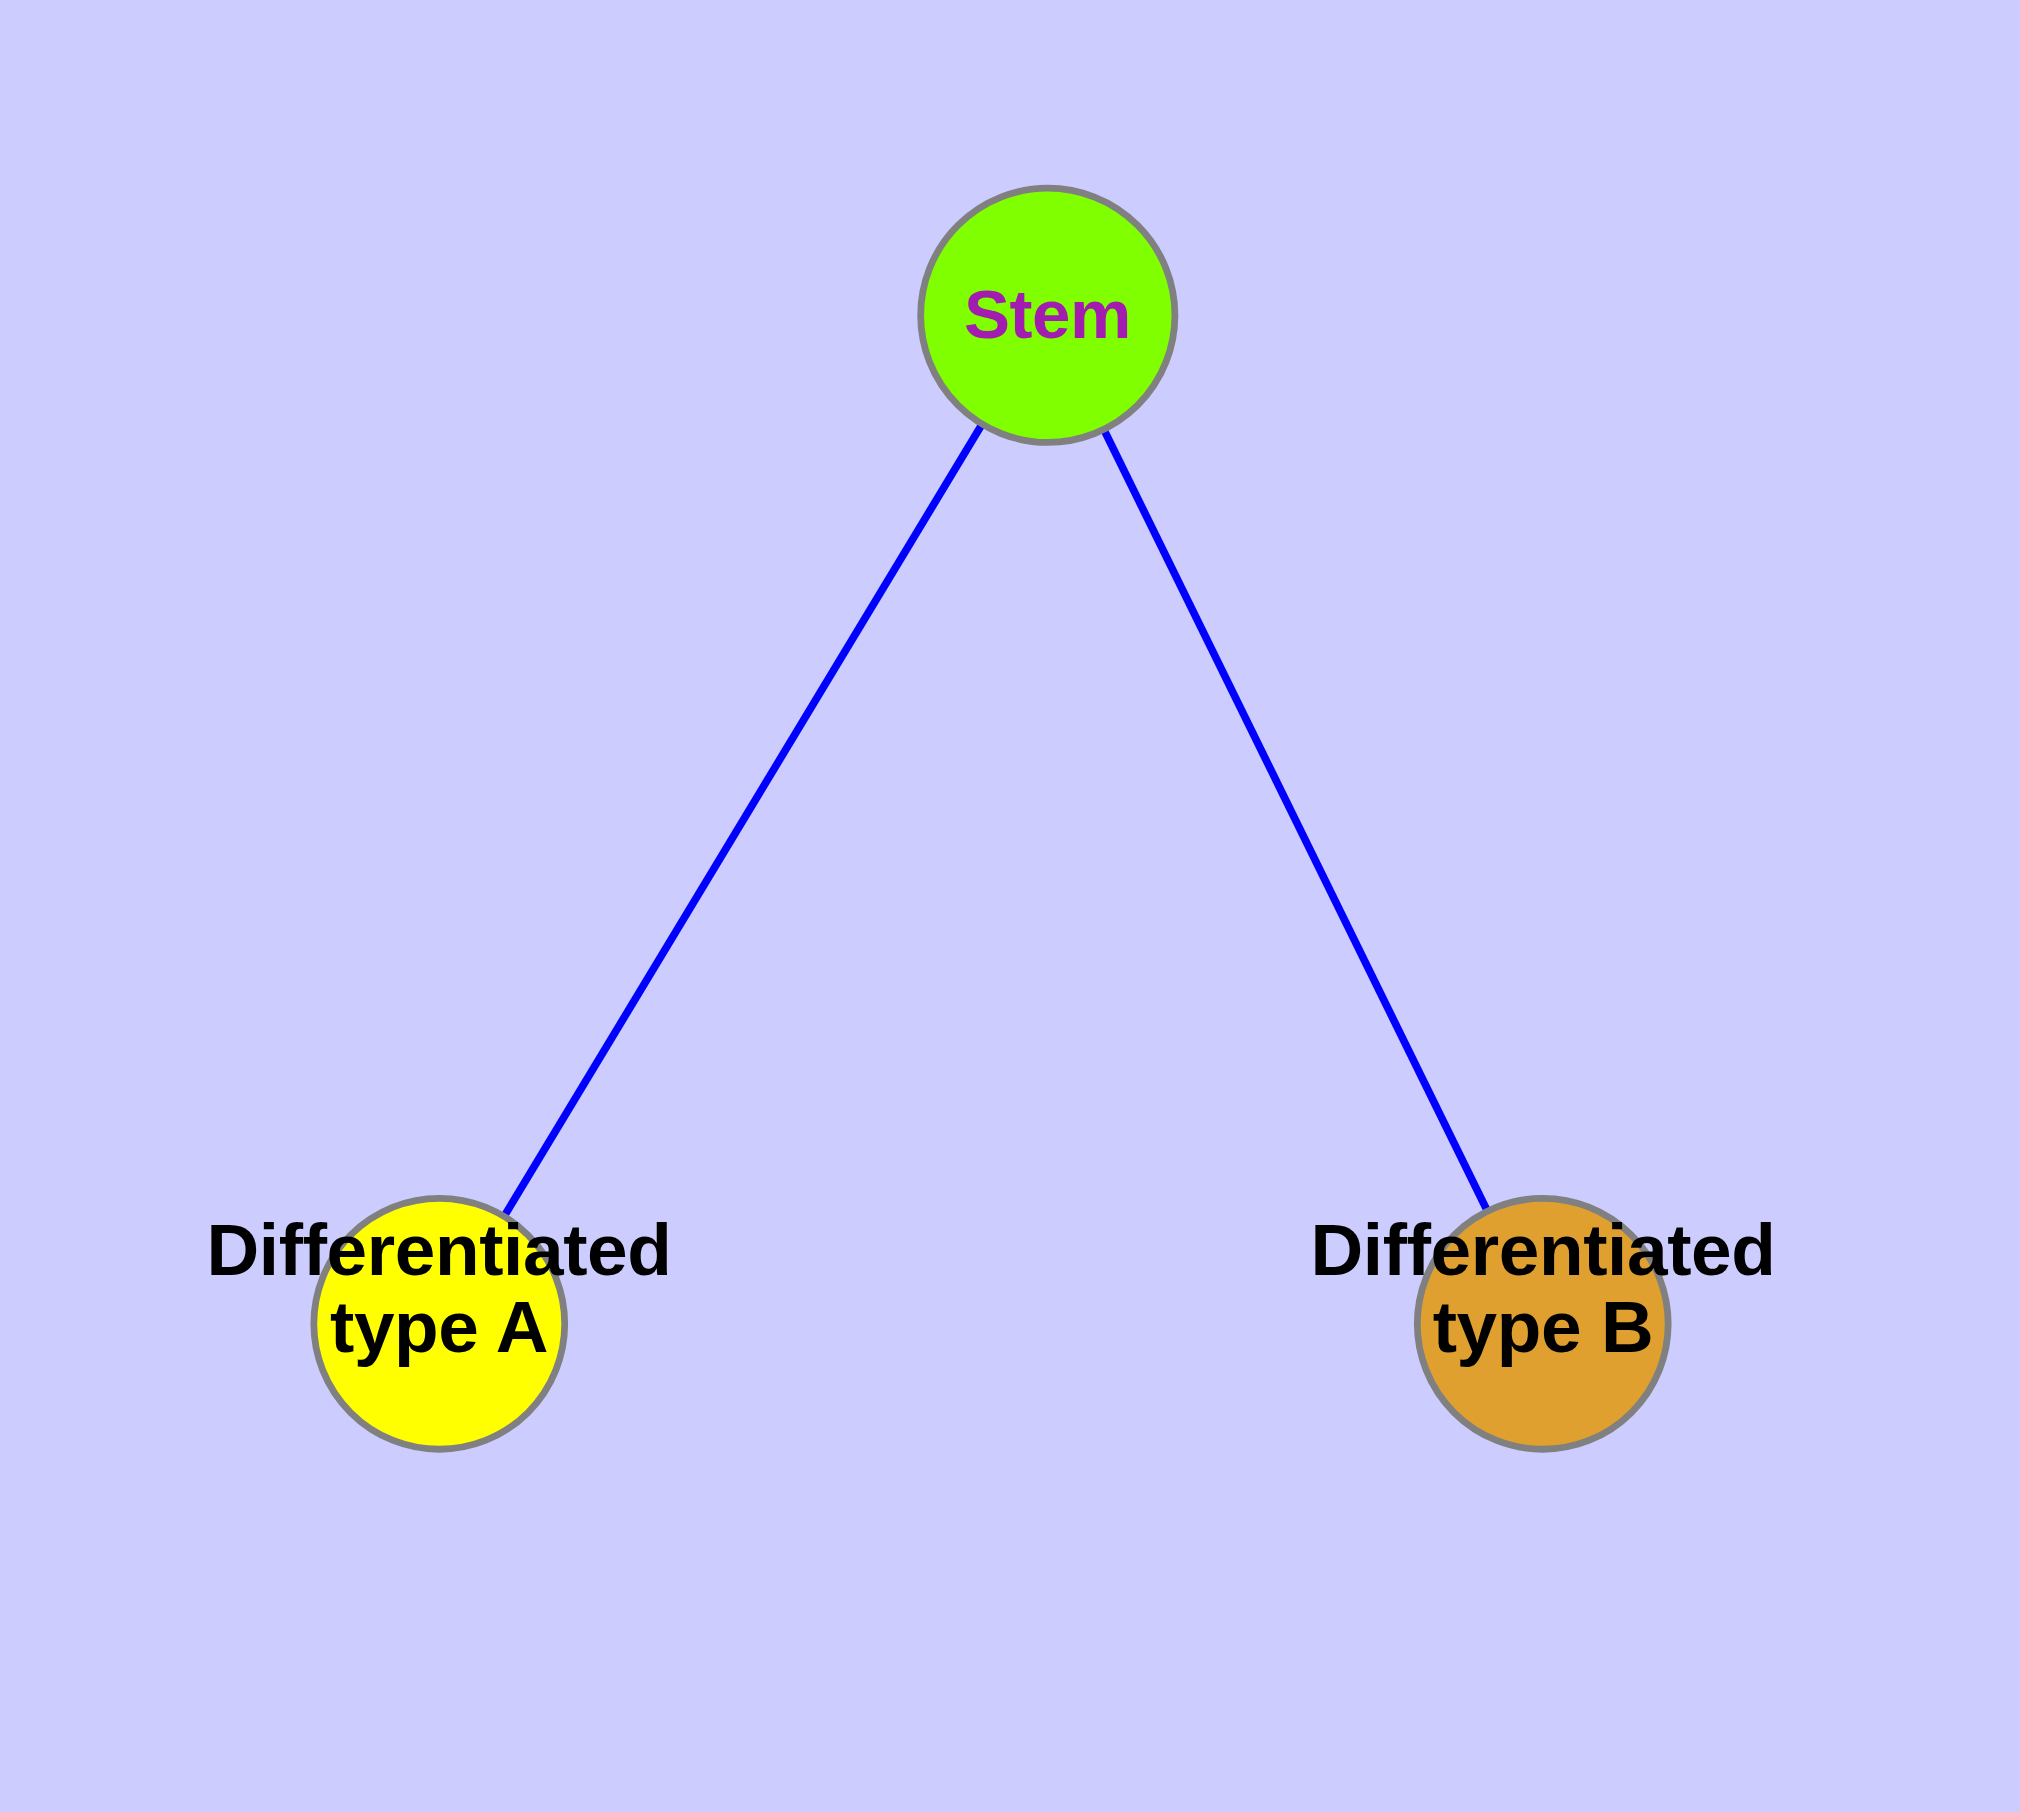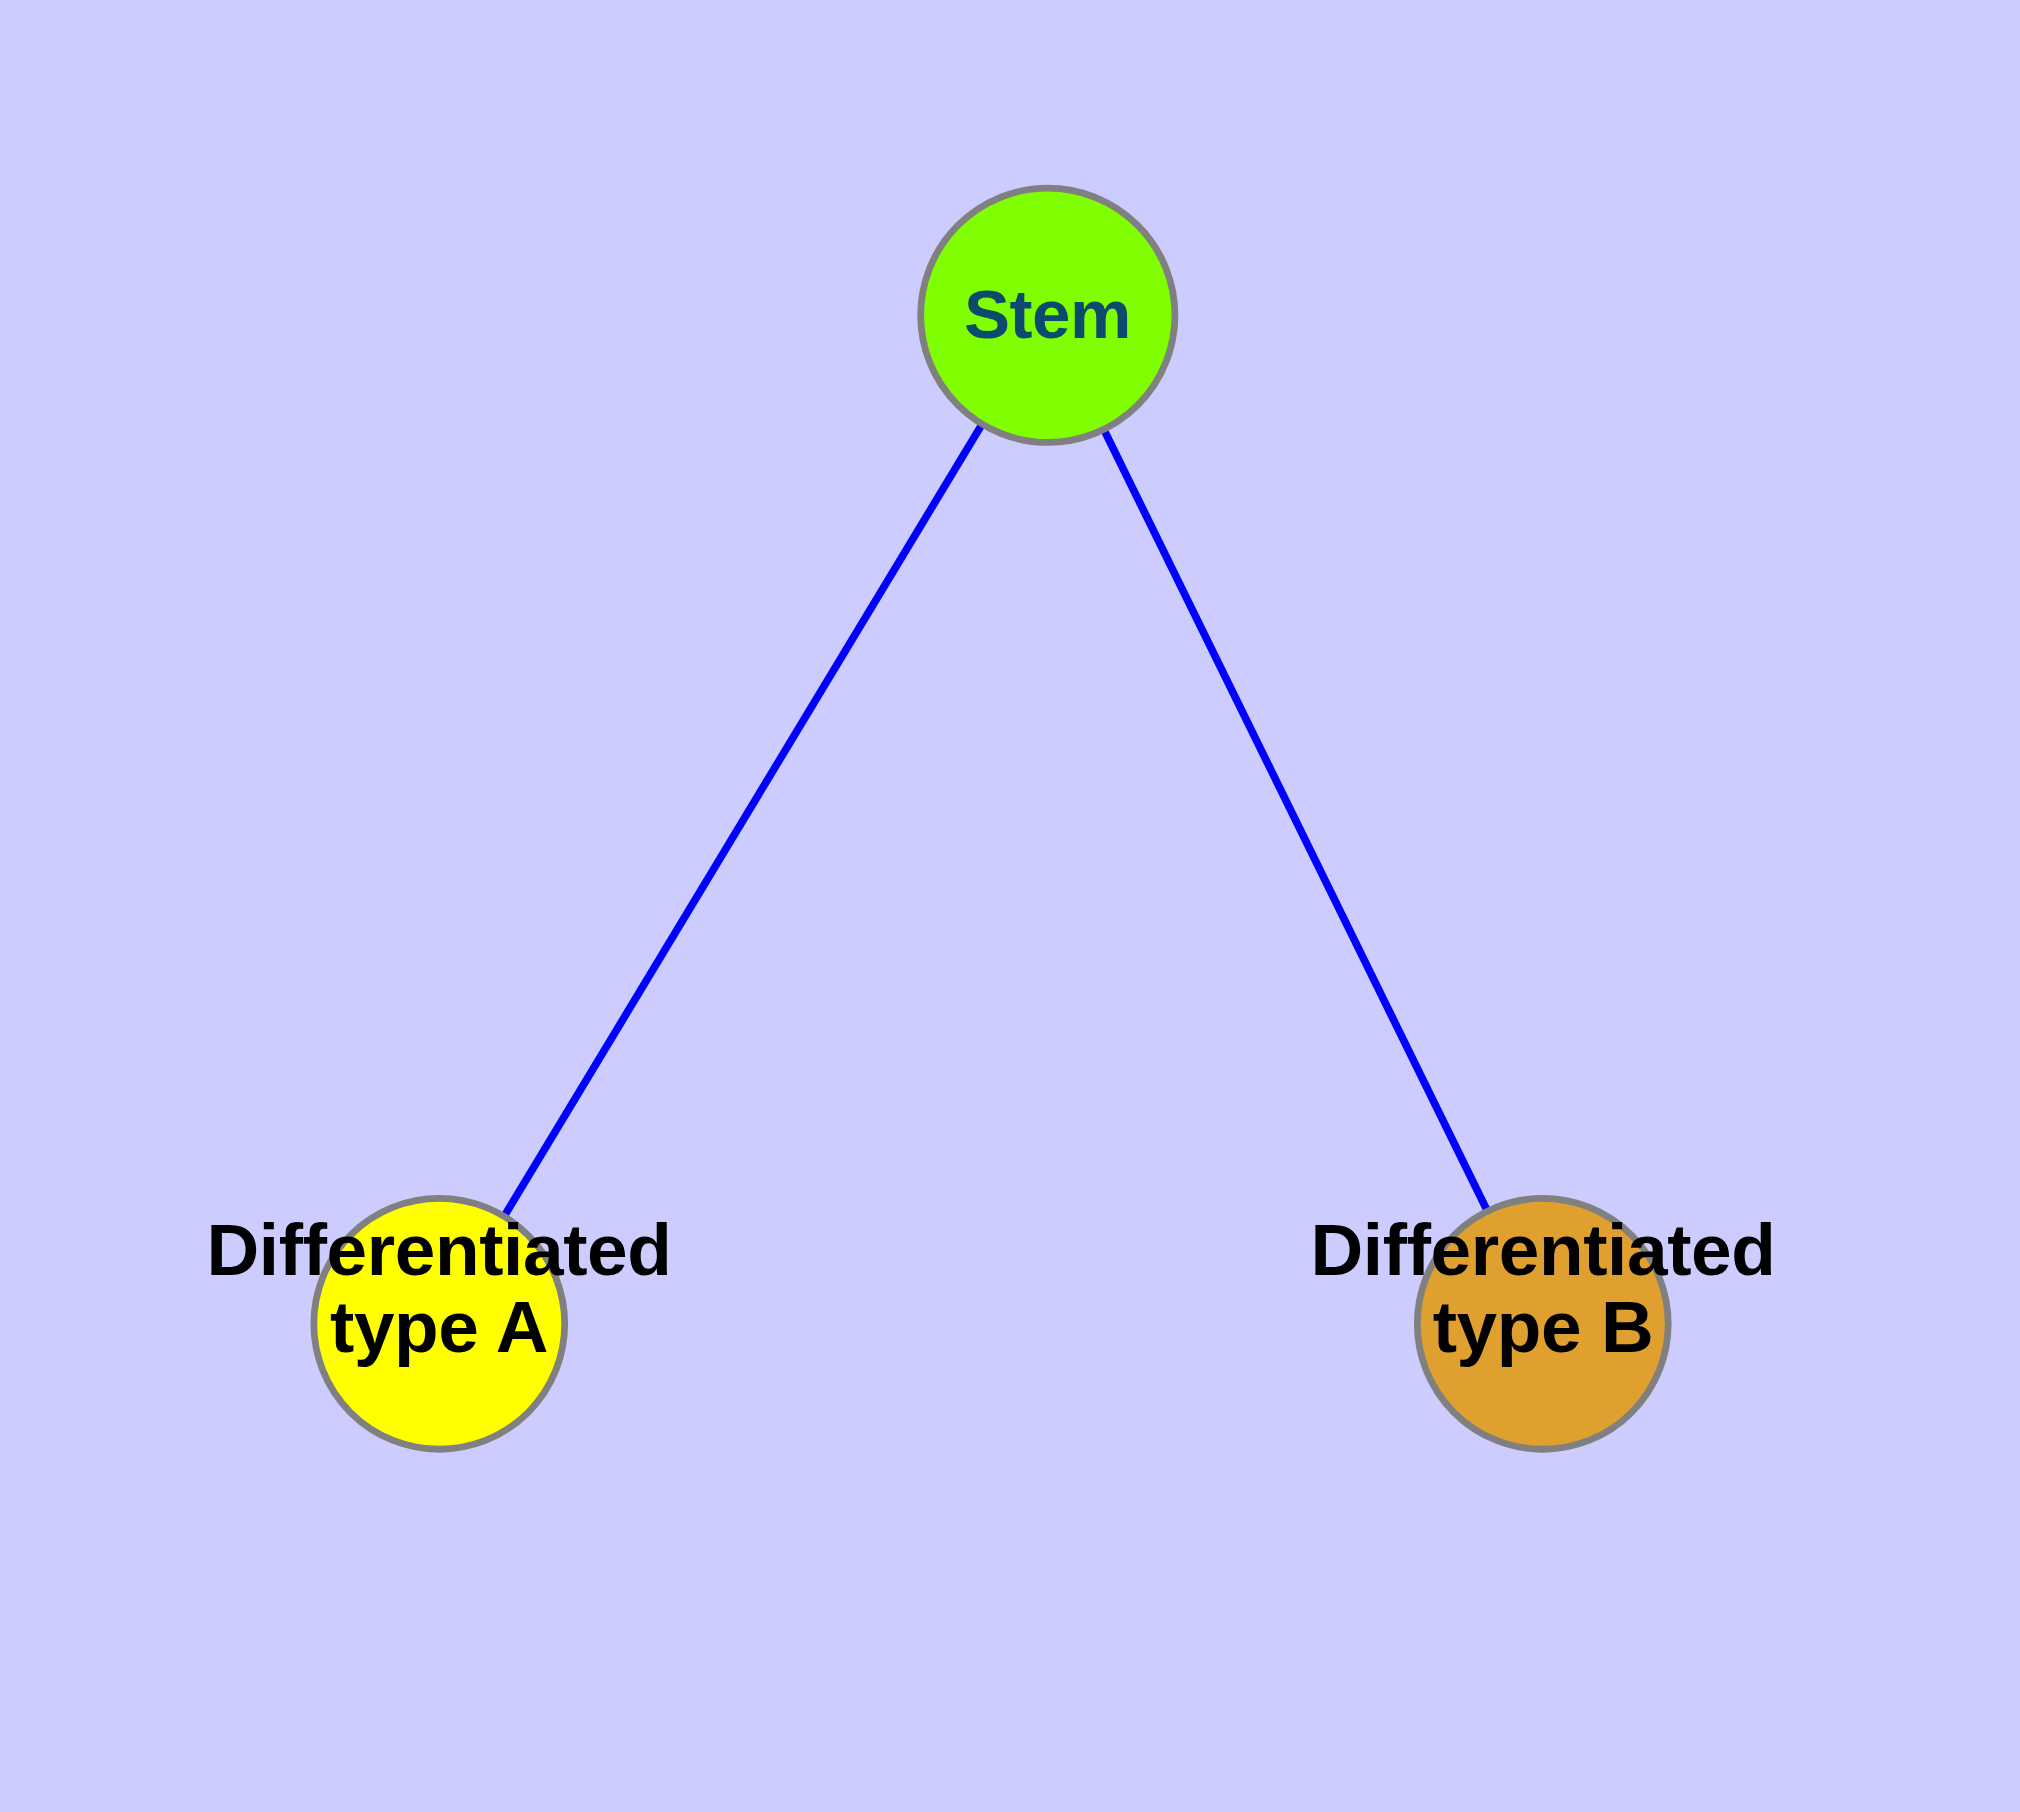--- a/index.html
+++ b/index.html
@@ -75,21 +75,21 @@
       <line class="edge-line" x1="1236" y1="372" x2="1820" y2="1562" style="stroke: rgb(0, 0, 255); stroke-width: 9;"></line>
     </g>
 
     <g>
       <circle class="node-circle" cx="518" cy="1562" r="148" fill="#ffff00" style="stroke: rgb(128, 128, 128);"></circle>
       <circle class="node-circle" cx="1820" cy="1562" r="148" fill="#e0a030" style="stroke: rgb(128, 128, 128);"></circle>
       <circle class="node-circle" cx="1236" cy="372" r="150" fill="#7fff00" style="stroke: rgb(128, 128, 128);"></circle>
     </g>
   </svg>
 
-  <div class="node-label" id="label-stem" style="font-size: 69px; color: #0c4a6e; left: 793px; top: 278px;">Stem</div>
+  <div class="node-label" id="label-stem" style="font-size: 69px; color: #a21caf; left: 793px; top: 278px;">Stem</div>
 
   <div class="node-label" id="label-type-a" style="font-size: 73px; color: rgb(0, 0, 0); left: 100px; top: 1211px;">Differentiated
 type A</div>
 
   <div class="node-label" id="label-type-b" style="font-size: 73px; color: rgb(0, 0, 0); left: 1204px; top: 1211px;">Differentiated
 type B</div>
 
 </div>
 
 

